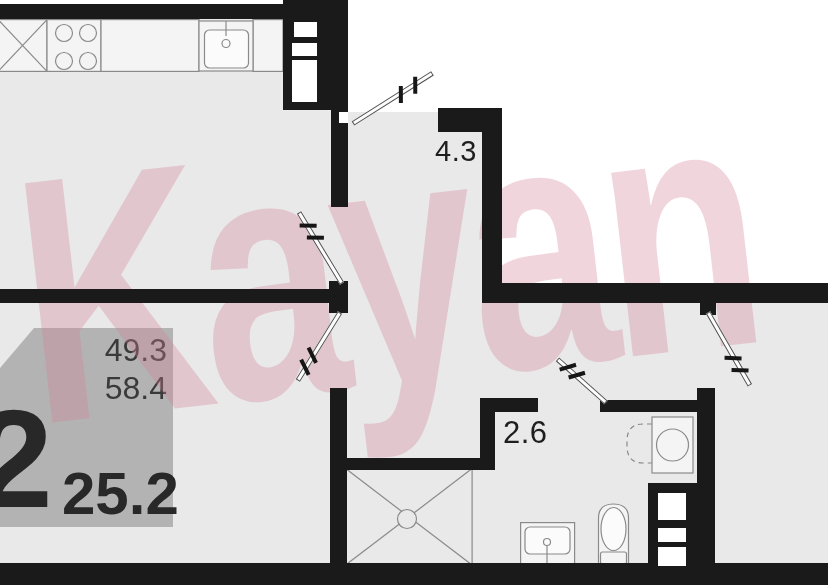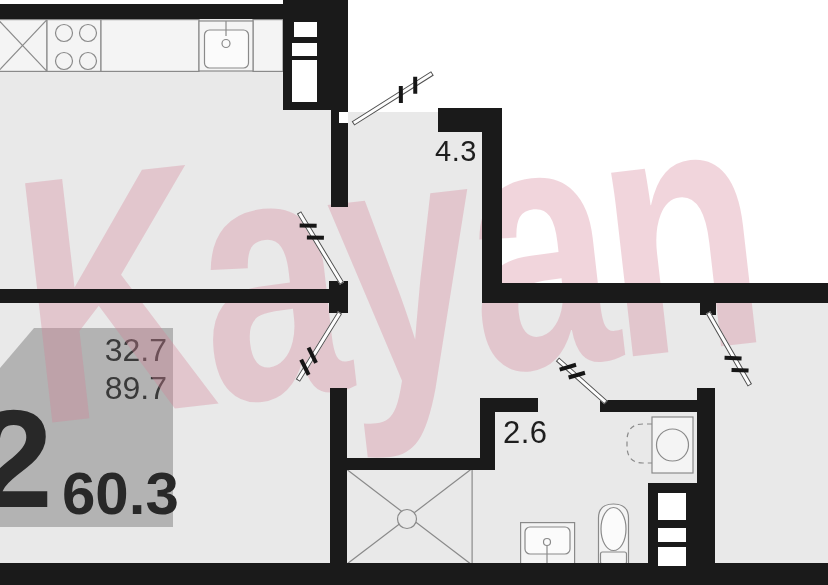--- a/index.html
+++ b/index.html
@@ -32,24 +32,24 @@
 
 <div class="plan">
 
   <div class="floor" style="left:0;top:16px;width:348px;height:276px;"></div>
   <div class="floor" style="left:0;top:300px;width:348px;height:267px;"></div>
   <div class="floor" style="left:330px;top:112px;width:172px;height:358px;"></div>
   <div class="floor" style="left:482px;top:300px;width:346px;height:267px;"></div>
   <div class="floor" style="left:330px;top:450px;width:152px;height:117px;"></div>
 
   <div class="badge"></div>
-  <div class="badge-num" style="right:661px;top:334px;font-size:32px;z-index:2;">32.7</div>
-  <div class="badge-num" style="right:661px;top:372px;font-size:32px;z-index:2;">89.7</div>
+  <div class="badge-num" style="right:661px;top:334px;font-size:32px;z-index:2;">49.3</div>
+  <div class="badge-num" style="right:661px;top:372px;font-size:32px;z-index:2;">58.4</div>
   <div class="badge-big" style="left:-25px;top:389px;font-size:140px;z-index:2;">2</div>
-  <div class="badge-big" style="left:62px;top:464px;font-size:60px;z-index:2;">60.3</div>
+  <div class="badge-big" style="left:62px;top:464px;font-size:60px;z-index:2;">25.2</div>
 
   <div class="watermark">Kayan</div>
 
   <div class="fix" style="left:0;top:19px;">
     <svg width="283" height="54" viewBox="0 0 283 54" fill="none" stroke="#8a8a8a" stroke-width="1.2">
       <g>
         <rect x="-2" y="0.6" width="49" height="51.8" fill="#f4f4f4"></rect>
         <line x1="-2" y1="0.6" x2="47" y2="52.4"></line>
         <line x1="47" y1="0.6" x2="-2" y2="52.4"></line>
       </g>

